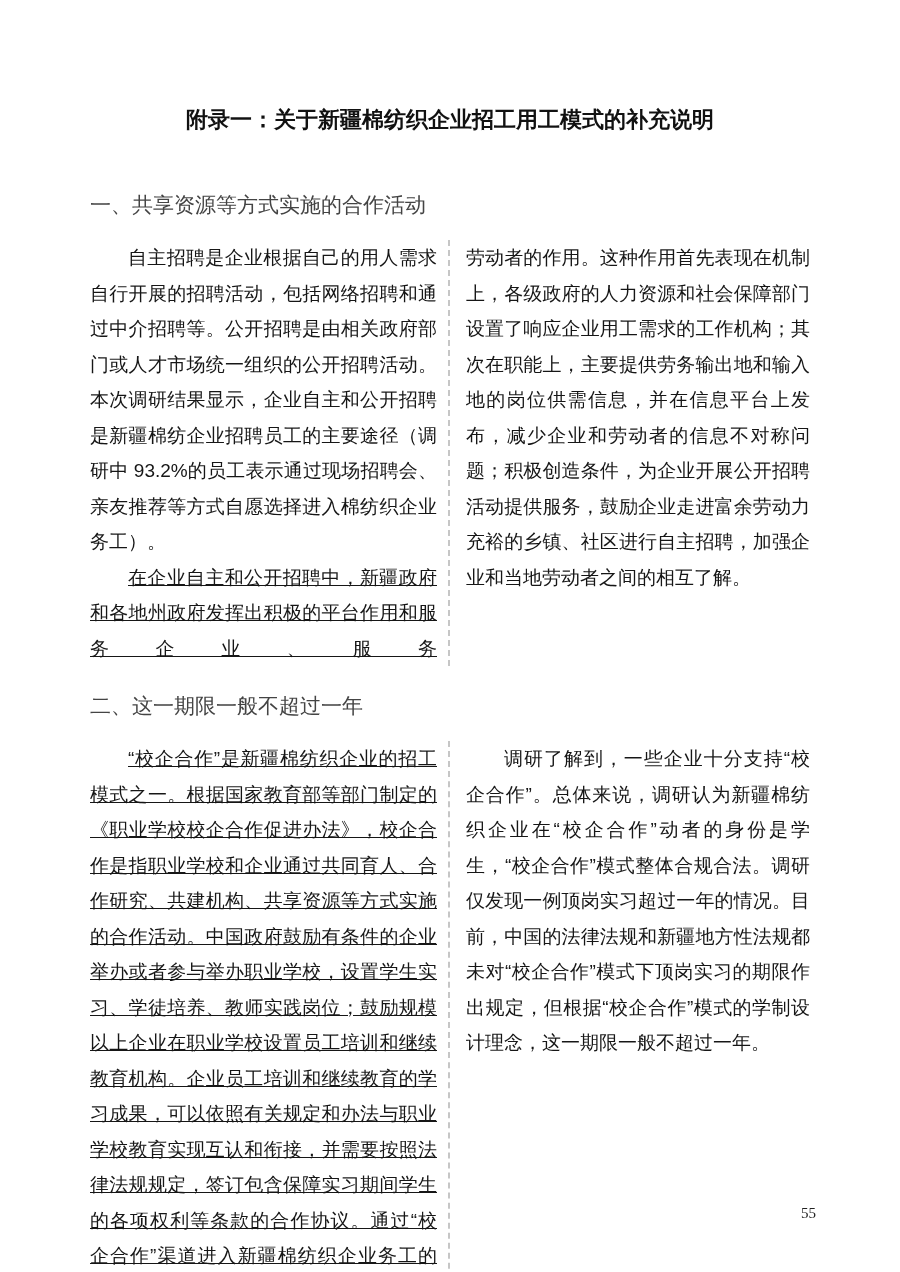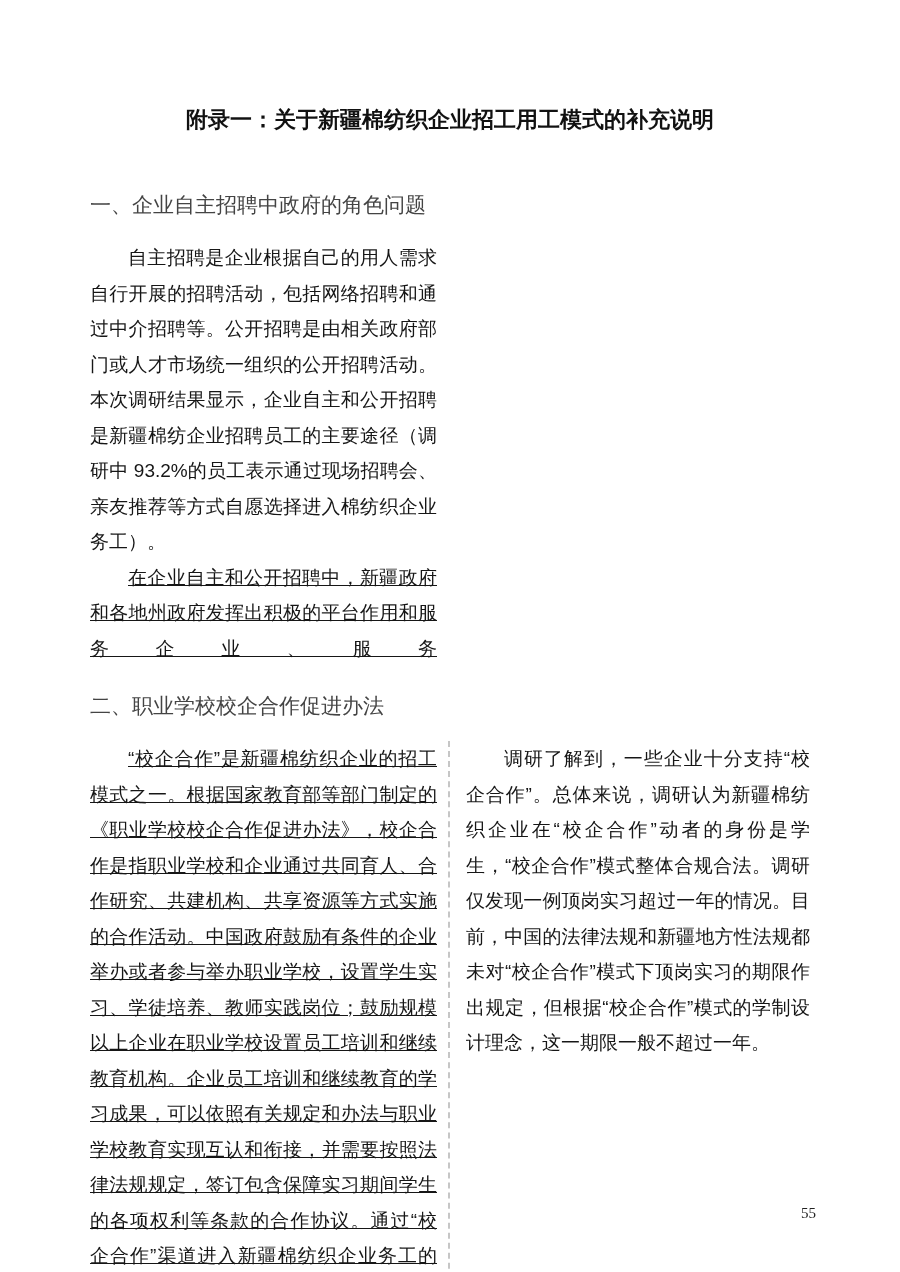--- a/index.html
+++ b/index.html
@@ -31,21 +31,21 @@
     margin: 0 0 22px 0;
     font-size: 21px;
     line-height: 26px;
     font-weight: 400;
     color: #444444;
   }
   .columns {
     display: flex;
     align-items: stretch;
   }
-  .columns.s1 { min-height: 356px; flex-direction: column; }
+  .columns.s1 { min-height: 356px; }
   .columns.s2 { min-height: 462px; }
   .col {
     width: 347px;
   }
   .col-left {
     margin-right: 11px;
   }
   .col-right {
     width: 344px;
     margin-left: 16px;
@@ -83,32 +83,35 @@
 </style>
 </head>
 <body>
 
 <div class="page">
   <div class="content">
 
     <h1 class="doc-title">附录一：关于新疆棉纺织企业招工用工模式的补充说明</h1>
 
     <div class="section section-1">
-      <h2 class="section-heading">一、企业自主招聘中政府的角色问题</h2>
+      <h2 class="section-heading">一、共享资源等方式实施的合作活动</h2>
       <div class="columns s1">
         <div class="col col-left">
           <p class="indent">自主招聘是企业根据自己的用人需求自行开展的招聘活动，包括网络招聘和通过中介招聘等。公开招聘是由相关政府部门或人才市场统一组织的公开招聘活动。本次调研结果显示，企业自主和公开招聘是新疆棉纺企业招聘员工的主要途径（调研中 93.2%的员工表示通过现场招聘会、亲友推荐等方式自愿选择进入棉纺织企业务工）。</p>
           <p class="indent cont">在企业自主和公开招聘中，新疆政府和各地州政府发挥出积极的平台作用和服务企业、服务</p>
         </div>
         <div class="divider"></div>
+        <div class="col col-right">
+          <p>劳动者的作用。这种作用首先表现在机制上，各级政府的人力资源和社会保障部门设置了响应企业用工需求的工作机构；其次在职能上，主要提供劳务输出地和输入地的岗位供需信息，并在信息平台上发布，减少企业和劳动者的信息不对称问题；积极创造条件，为企业开展公开招聘活动提供服务，鼓励企业走进富余劳动力充裕的乡镇、社区进行自主招聘，加强企业和当地劳动者之间的相互了解。</p>
+        </div>
       </div>
     </div>
 
     <div class="section section-2">
-      <h2 class="section-heading">二、职业学校校企合作促进办法</h2>
+      <h2 class="section-heading">二、这一期限一般不超过一年</h2>
       <div class="columns s2">
         <div class="col col-left">
           <p class="indent cont">“校企合作”是新疆棉纺织企业的招工模式之一。根据国家教育部等部门制定的《职业学校校企合作促进办法》，校企合作是指职业学校和企业通过共同育人、合作研究、共建机构、共享资源等方式实施的合作活动。中国政府鼓励有条件的企业举办或者参与举办职业学校，设置学生实习、学徒培养、教师实践岗位；鼓励规模以上企业在职业学校设置员工培训和继续教育机构。企业员工培训和继续教育的学习成果，可以依照有关规定和办法与职业学校教育实现互认和衔接，并需要按照法律法规规定，签订包含保障实习期间学生的各项权利等条款的合作协议。通过“校企合作”渠道进入新疆棉纺织企业务工的劳</p>
         </div>
         <div class="divider"></div>
         <div class="col col-right">
           <p class="indent">调研了解到，一些企业十分支持“校企合作”。总体来说，调研认为新疆棉纺织企业在“校企合作”动者的身份是学生，“校企合作”模式整体合规合法。调研仅发现一例顶岗实习超过一年的情况。目前，中国的法律法规和新疆地方性法规都未对“校企合作”模式下顶岗实习的期限作出规定，但根据“校企合作”模式的学制设计理念，这一期限一般不超过一年。</p>
         </div>
       </div>
     </div>

